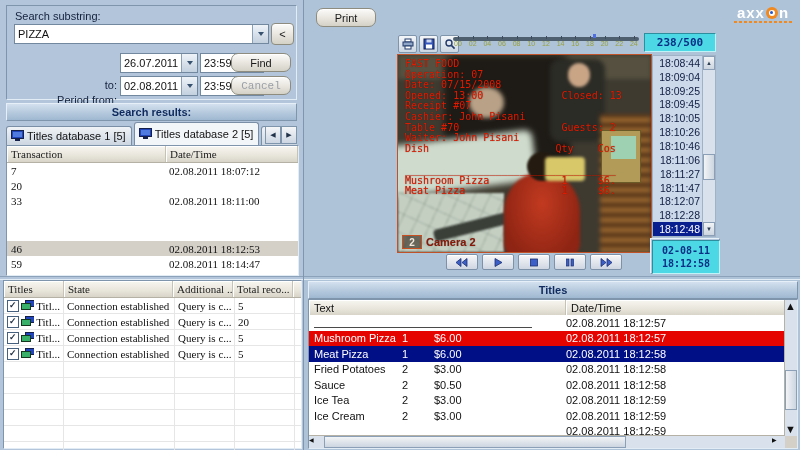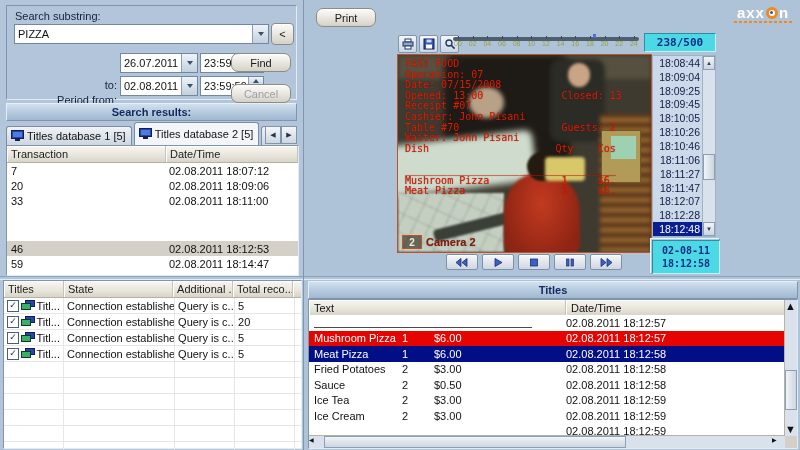--- a/index.html
+++ b/index.html
@@ -53,21 +53,21 @@
     background:linear-gradient(180deg,#f0f3f6,#ccd6e1);
     border:1px solid #7a8ea6;border-bottom:none;border-radius:3px 3px 0 0;
     margin-right:2px;white-space:nowrap;cursor:pointer;
   }
   .tab.active{height:19px;background:#f3f6f9;position:relative;z-index:2;}
   .tab.clipped{max-width:62px;overflow:hidden;}
   .tab-arrows{position:absolute;right:0;bottom:1px;display:flex;}
   .tab-arrows .sqbtn{width:14px;height:16px;font-size:7px;color:#22334a;border-radius:0;}
 
   
-  .wtable{background:#fff;}
+  .wtable{background:#fff;font-family:Liberation Serif, serif;}
   .thead{display:flex;height:16px;
     background:linear-gradient(180deg,#f7f6f0 0%,#e8e5db 60%,#d8d4c8 100%);
     border-bottom:1px solid #b5b1a5;}
   .thead .hc{display:flex;align-items:center;padding:0 4px;border-right:1px solid #c6c2b6;
     box-shadow:inset 1px 1px 0 #fff;white-space:nowrap;overflow:hidden;color:#1c1c1c;}
   .trow{display:flex;height:15px;align-items:center;cursor:default;}
   .trow .c{padding:0 4px;white-space:nowrap;overflow:hidden;}
   .row-selected{background:#d4d0c8;margin-top:33px;}
 
   
@@ -191,21 +191,21 @@
       <span class="txt">23:59:59</span>
       <span class="spin">
         <div>
             <span class="tri-u"></span>
           </div>
         <div>
             <span class="tri-d"></span>
           </div>
       </span>
     </div>
-    <div class="abs btn disabled" style="left:224px;top:78px;width:58px;height:17px;">
+    <div class="abs btn disabled" style="left:224px;top:70px;width:58px;height:17px;font-family:Liberation Mono, monospace;">
       <span>Cancel</span>
     </div>
   </div>
 
   <div class="abs hdr-bar" style="left:6px;top:103px;width:289px;height:16px;">
     <span>Search results:</span>
   </div>
 
   <div class="abs tabs-strip">
     <div class="tabs-inner">
@@ -250,21 +250,20 @@
       <div class="hc" style="flex:1;">Date/Time</div>
     </div>
 
       <div class="trow">
         <div class="c" style="width:150px;">7</div>
         <div class="c" style="flex:1;">02.08.2011 18:07:12</div>
       </div>
 
       <div class="trow">
         <div class="c" style="width:150px;">20</div>
-        <div class="c" style="flex:1;">02.08.2011 18:09:06</div>
       </div>
 
       <div class="trow">
         <div class="c" style="width:150px;">33</div>
         <div class="c" style="flex:1;">02.08.2011 18:11:00</div>
       </div>
 
       <div class="trow row-selected">
         <div class="c" style="width:150px;">46</div>
         <div class="c" style="flex:1;">02.08.2011 18:12:53</div>

